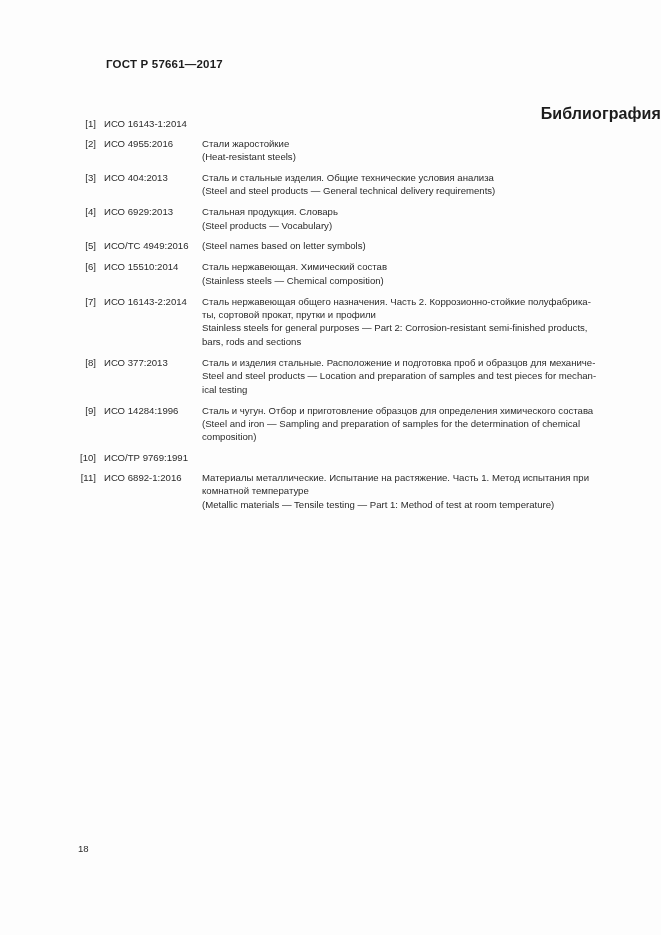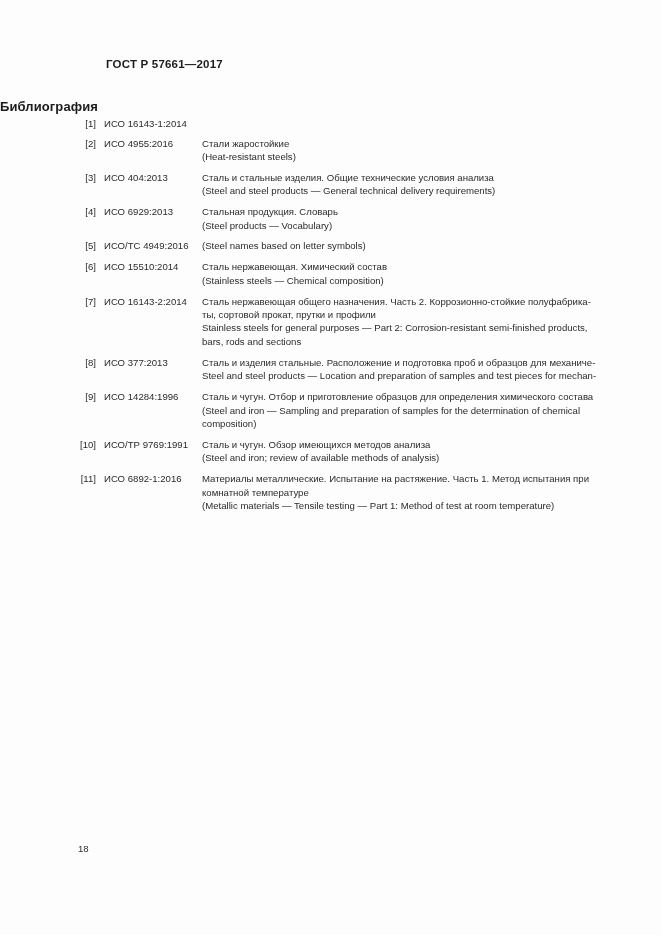--- a/index.html
+++ b/index.html
@@ -27,23 +27,23 @@
     font-weight: bold;
     letter-spacing: 0.2px;
     color: #1c1c1c;
     white-space: nowrap;
     margin-left: 36px;
   }
   .section-title {
     position: absolute;
     left: 0;
     right: 0;
-    top: 99px;
-    text-align: left;
-    font-size: 13px;
+    top: 105px;
+    text-align: right;
+    font-size: 16px;
     font-weight: bold;
     color: #1c1c1c;
     letter-spacing: 0.1px;
   }
   .biblio {
     position: absolute;
     left: 68px;
     top: 117px;
     width: 558px;
   }
@@ -156,38 +156,35 @@
           <div class="line justify">Stainless steels for general purposes — Part 2: Corrosion-resistant semi-finished products,</div>
           <div class="line">bars, rods and sections</div>
         </div>
       </div>
       <div class="entry">
         <div class="entry-num">[8]</div>
         <div class="entry-std">ИСО 377:2013</div>
         <div class="entry-body">
           <div class="line justify">Сталь и изделия стальные. Расположение и подготовка проб и образцов для механиче-</div>
           <div class="line justify">Steel and steel products — Location and preparation of samples and test pieces for mechan-</div>
+          <div class="line">ical testing</div>
         </div>
       </div>
       <div class="entry">
         <div class="entry-num">[9]</div>
         <div class="entry-std">ИСО 14284:1996</div>
         <div class="entry-body">
           <div class="line justify">Сталь и чугун. Отбор и приготовление образцов для определения химического состава</div>
           <div class="line justify">(Steel and iron — Sampling and preparation of samples for the determination of chemical</div>
           <div class="line">composition)</div>
         </div>
       </div>
       <div class="entry">
         <div class="entry-num">[10]</div>
         <div class="entry-std">ИСО/ТР 9769:1991</div>
-        <div class="entry-body">
-          <div class="line justify">Сталь и чугун. Обзор имеющихся методов анализа</div>
-          <div class="line">(Steel and iron; review of available methods of analysis)</div>
-        </div>
       </div>
       <div class="entry">
         <div class="entry-num">[11]</div>
         <div class="entry-std">ИСО 6892-1:2016</div>
         <div class="entry-body">
           <div class="line justify">Материалы металлические. Испытание на растяжение. Часть 1. Метод испытания при</div>
           <div class="line justify">комнатной температуре</div>
           <div class="line">(Metallic materials — Tensile testing — Part 1: Method of test at room temperature)</div>
         </div>
       </div>

